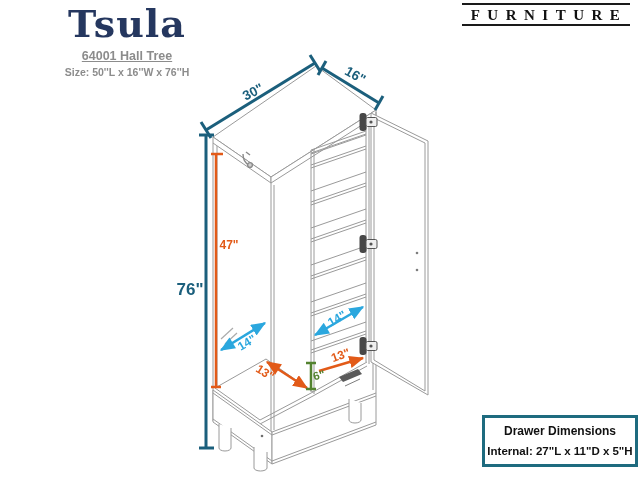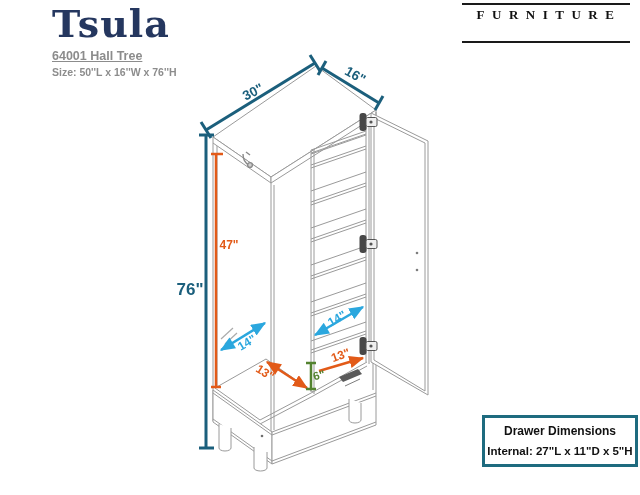--- a/index.html
+++ b/index.html
@@ -1,30 +1,30 @@
 <!DOCTYPE html>
 <html><head>
 <meta charset="utf-8">
 <style>
   html,body{margin:0;padding:0;background:#fff;}
   .page{position:relative;width:640px;height:495px;background:#ffffff;overflow:hidden;
         font-family:"Liberation Sans",sans-serif;}
   
-  .header-left{position:absolute;left:52px;top:4px;width:150px;text-align:left;}
+  .header-left{position:absolute;left:52px;top:4px;width:150px;text-align:center;}
   .title{font-family:"DejaVu Serif",serif;font-weight:bold;font-size:38px;line-height:1.05;
          color:#25375f;letter-spacing:1px;}
   .sku{margin-top:5px;font-size:12.5px;font-weight:bold;color:#8c8c8c;text-decoration:underline;}
   .size{margin-top:3px;font-size:10.5px;font-weight:bold;color:#8c8c8c;}
   
   .brand{position:absolute;right:10px;top:2px;width:168px;text-align:center;}
   .brand-name{font-family:"Liberation Serif",serif;font-weight:bold;font-size:43px;line-height:1.0;
               color:#4e73a5;letter-spacing:2px;}
   .brand-sub{margin-top:1px;border-top:2px solid #1a1a1a;border-bottom:2px solid #1a1a1a;
-             padding:2px 0 18px 6px;font-family:"Liberation Serif",serif;font-weight:bold;
-             font-size:13px;color:#111;letter-spacing:7.5px;text-indent:0;}
+             padding:2px 0 0 6px;font-family:"Liberation Serif",serif;font-weight:bold;
+             font-size:15px;color:#111;letter-spacing:7.5px;text-indent:0;}
   
   .drawer-box{position:absolute;left:482px;top:415px;width:146px;background:#fff;
               border:3px solid #1e6b7f;text-align:center;padding:6px 2px 7px 2px;}
   .drawer-title{font-size:12px;font-weight:bold;color:#111;}
   .drawer-detail{margin-top:7px;font-size:11.5px;font-weight:bold;color:#111;}
   
   .diagram{position:absolute;left:0;top:0;}
   .struct{stroke:#9a9a9a;stroke-width:1;fill:none;}
   .structf{stroke:#9a9a9a;stroke-width:1;fill:#ffffff;}
   .dim-label{font-family:"Liberation Sans",sans-serif;font-weight:bold;}

